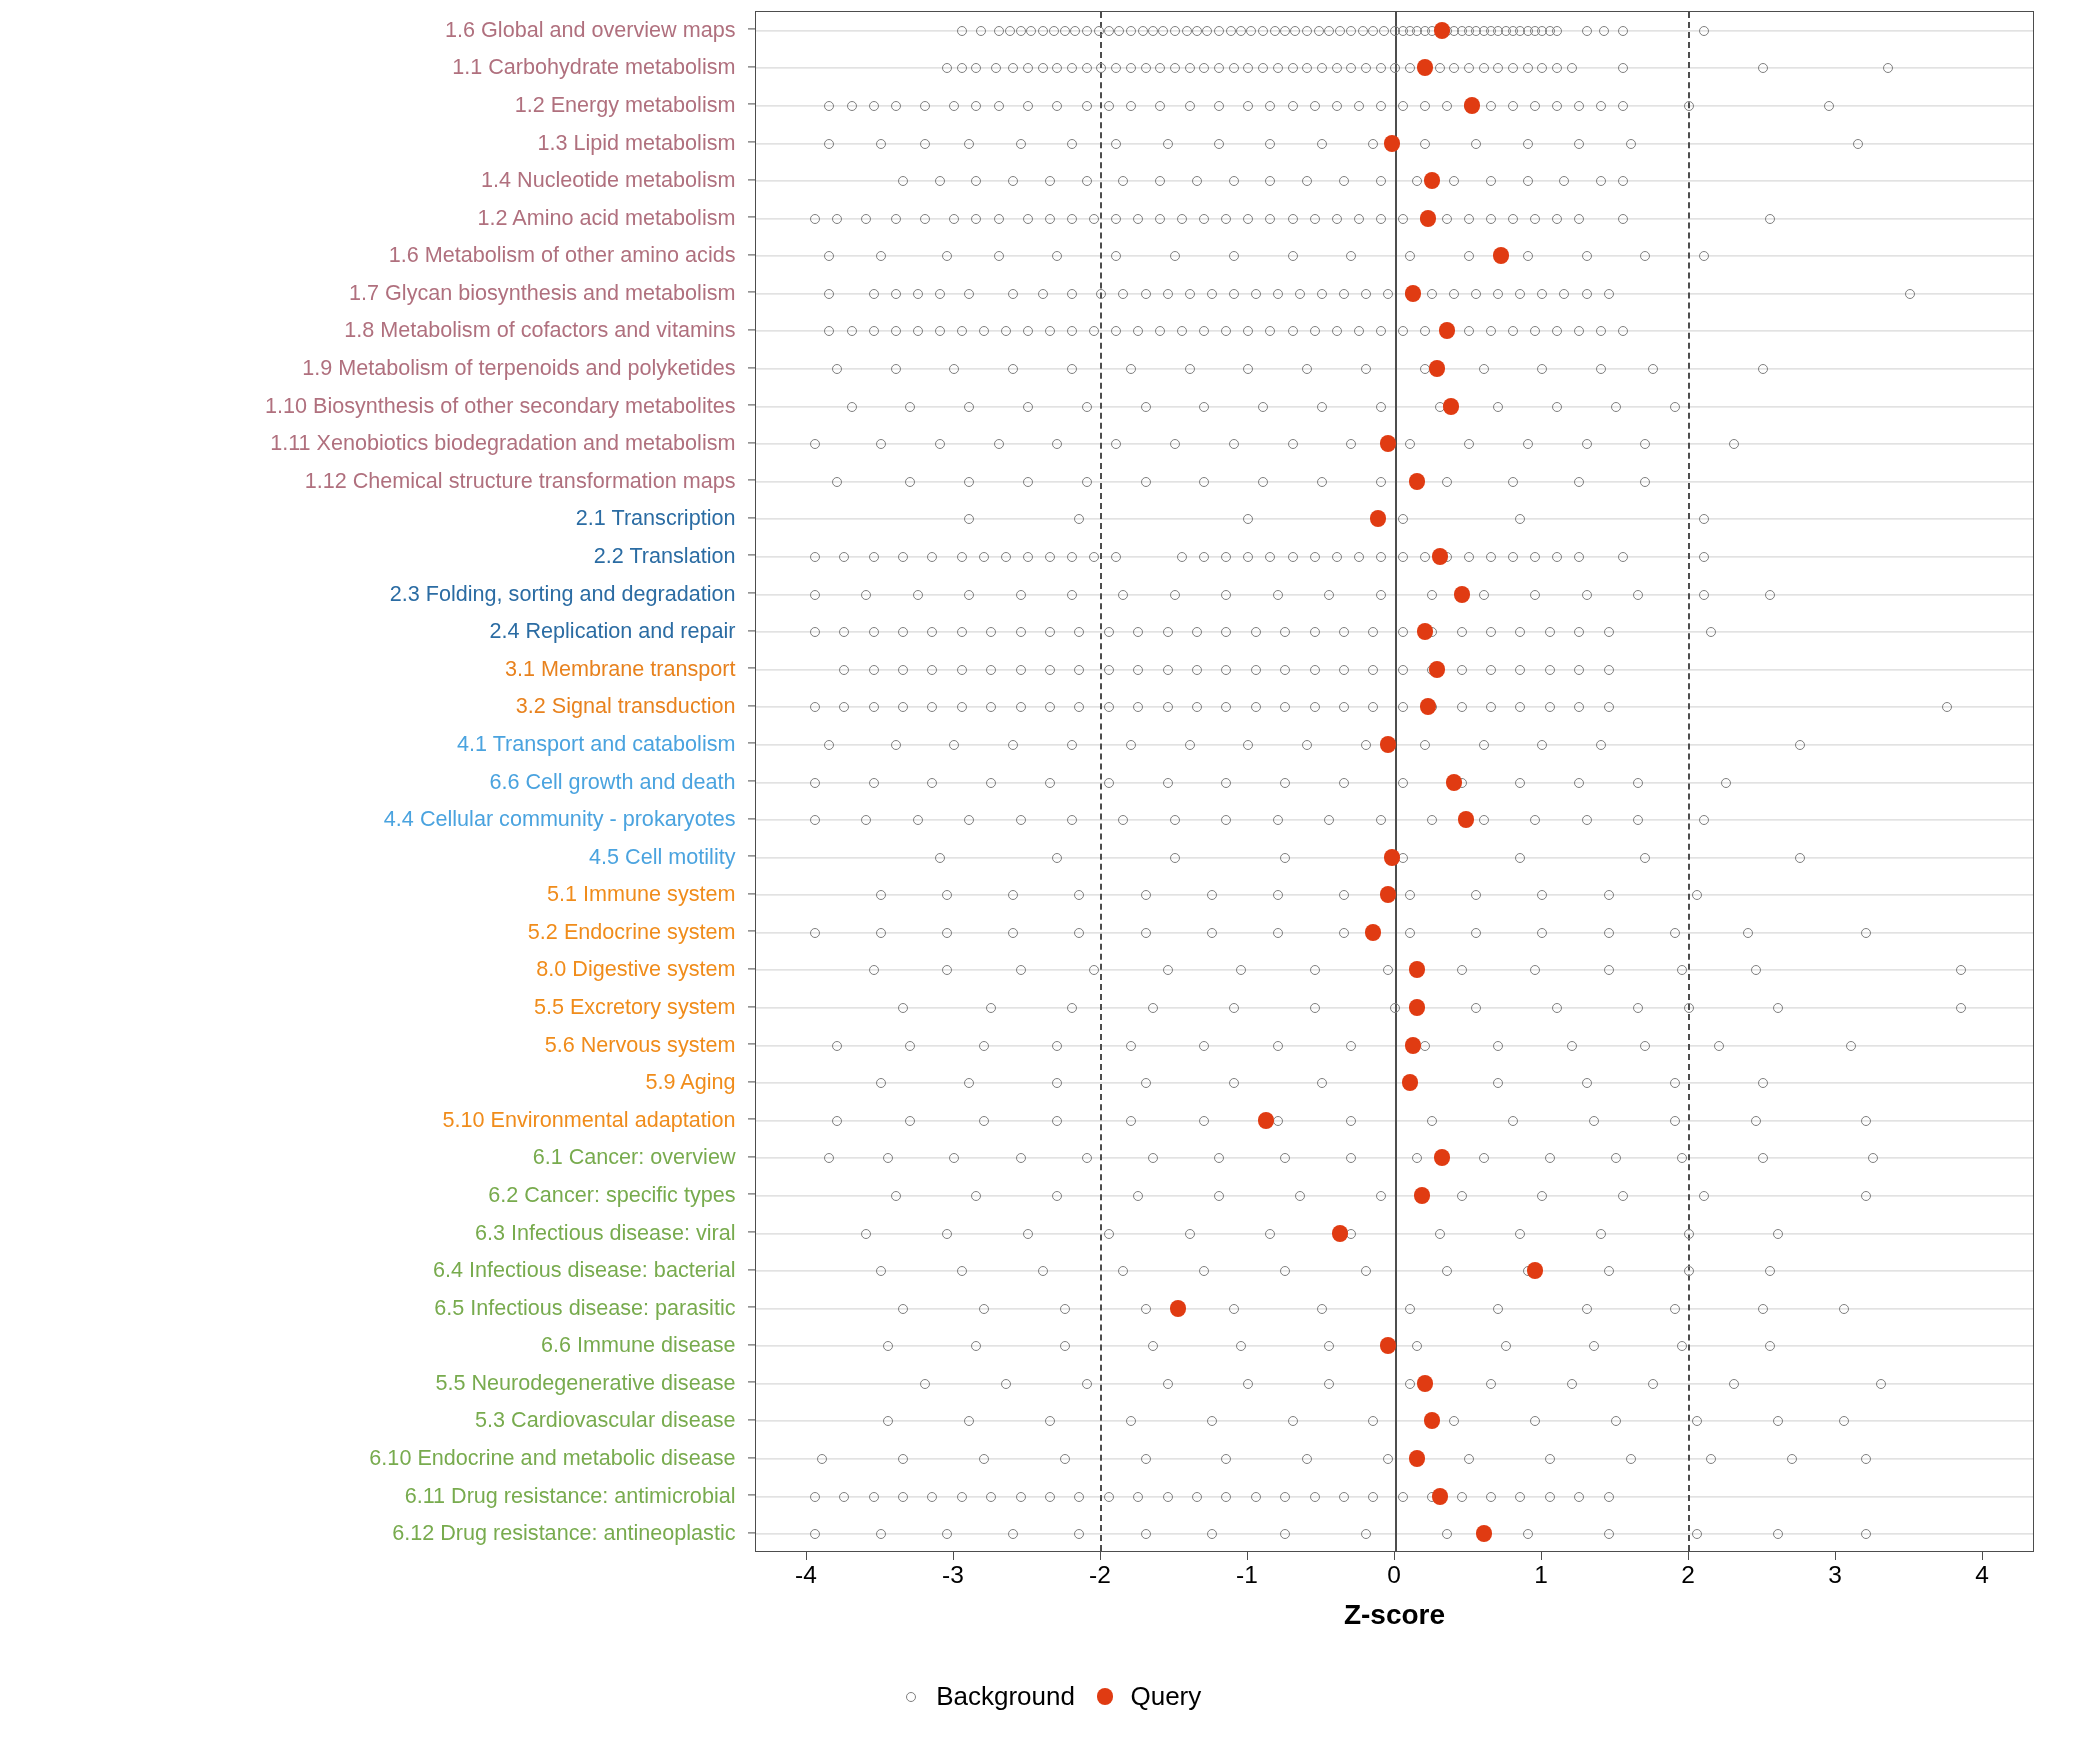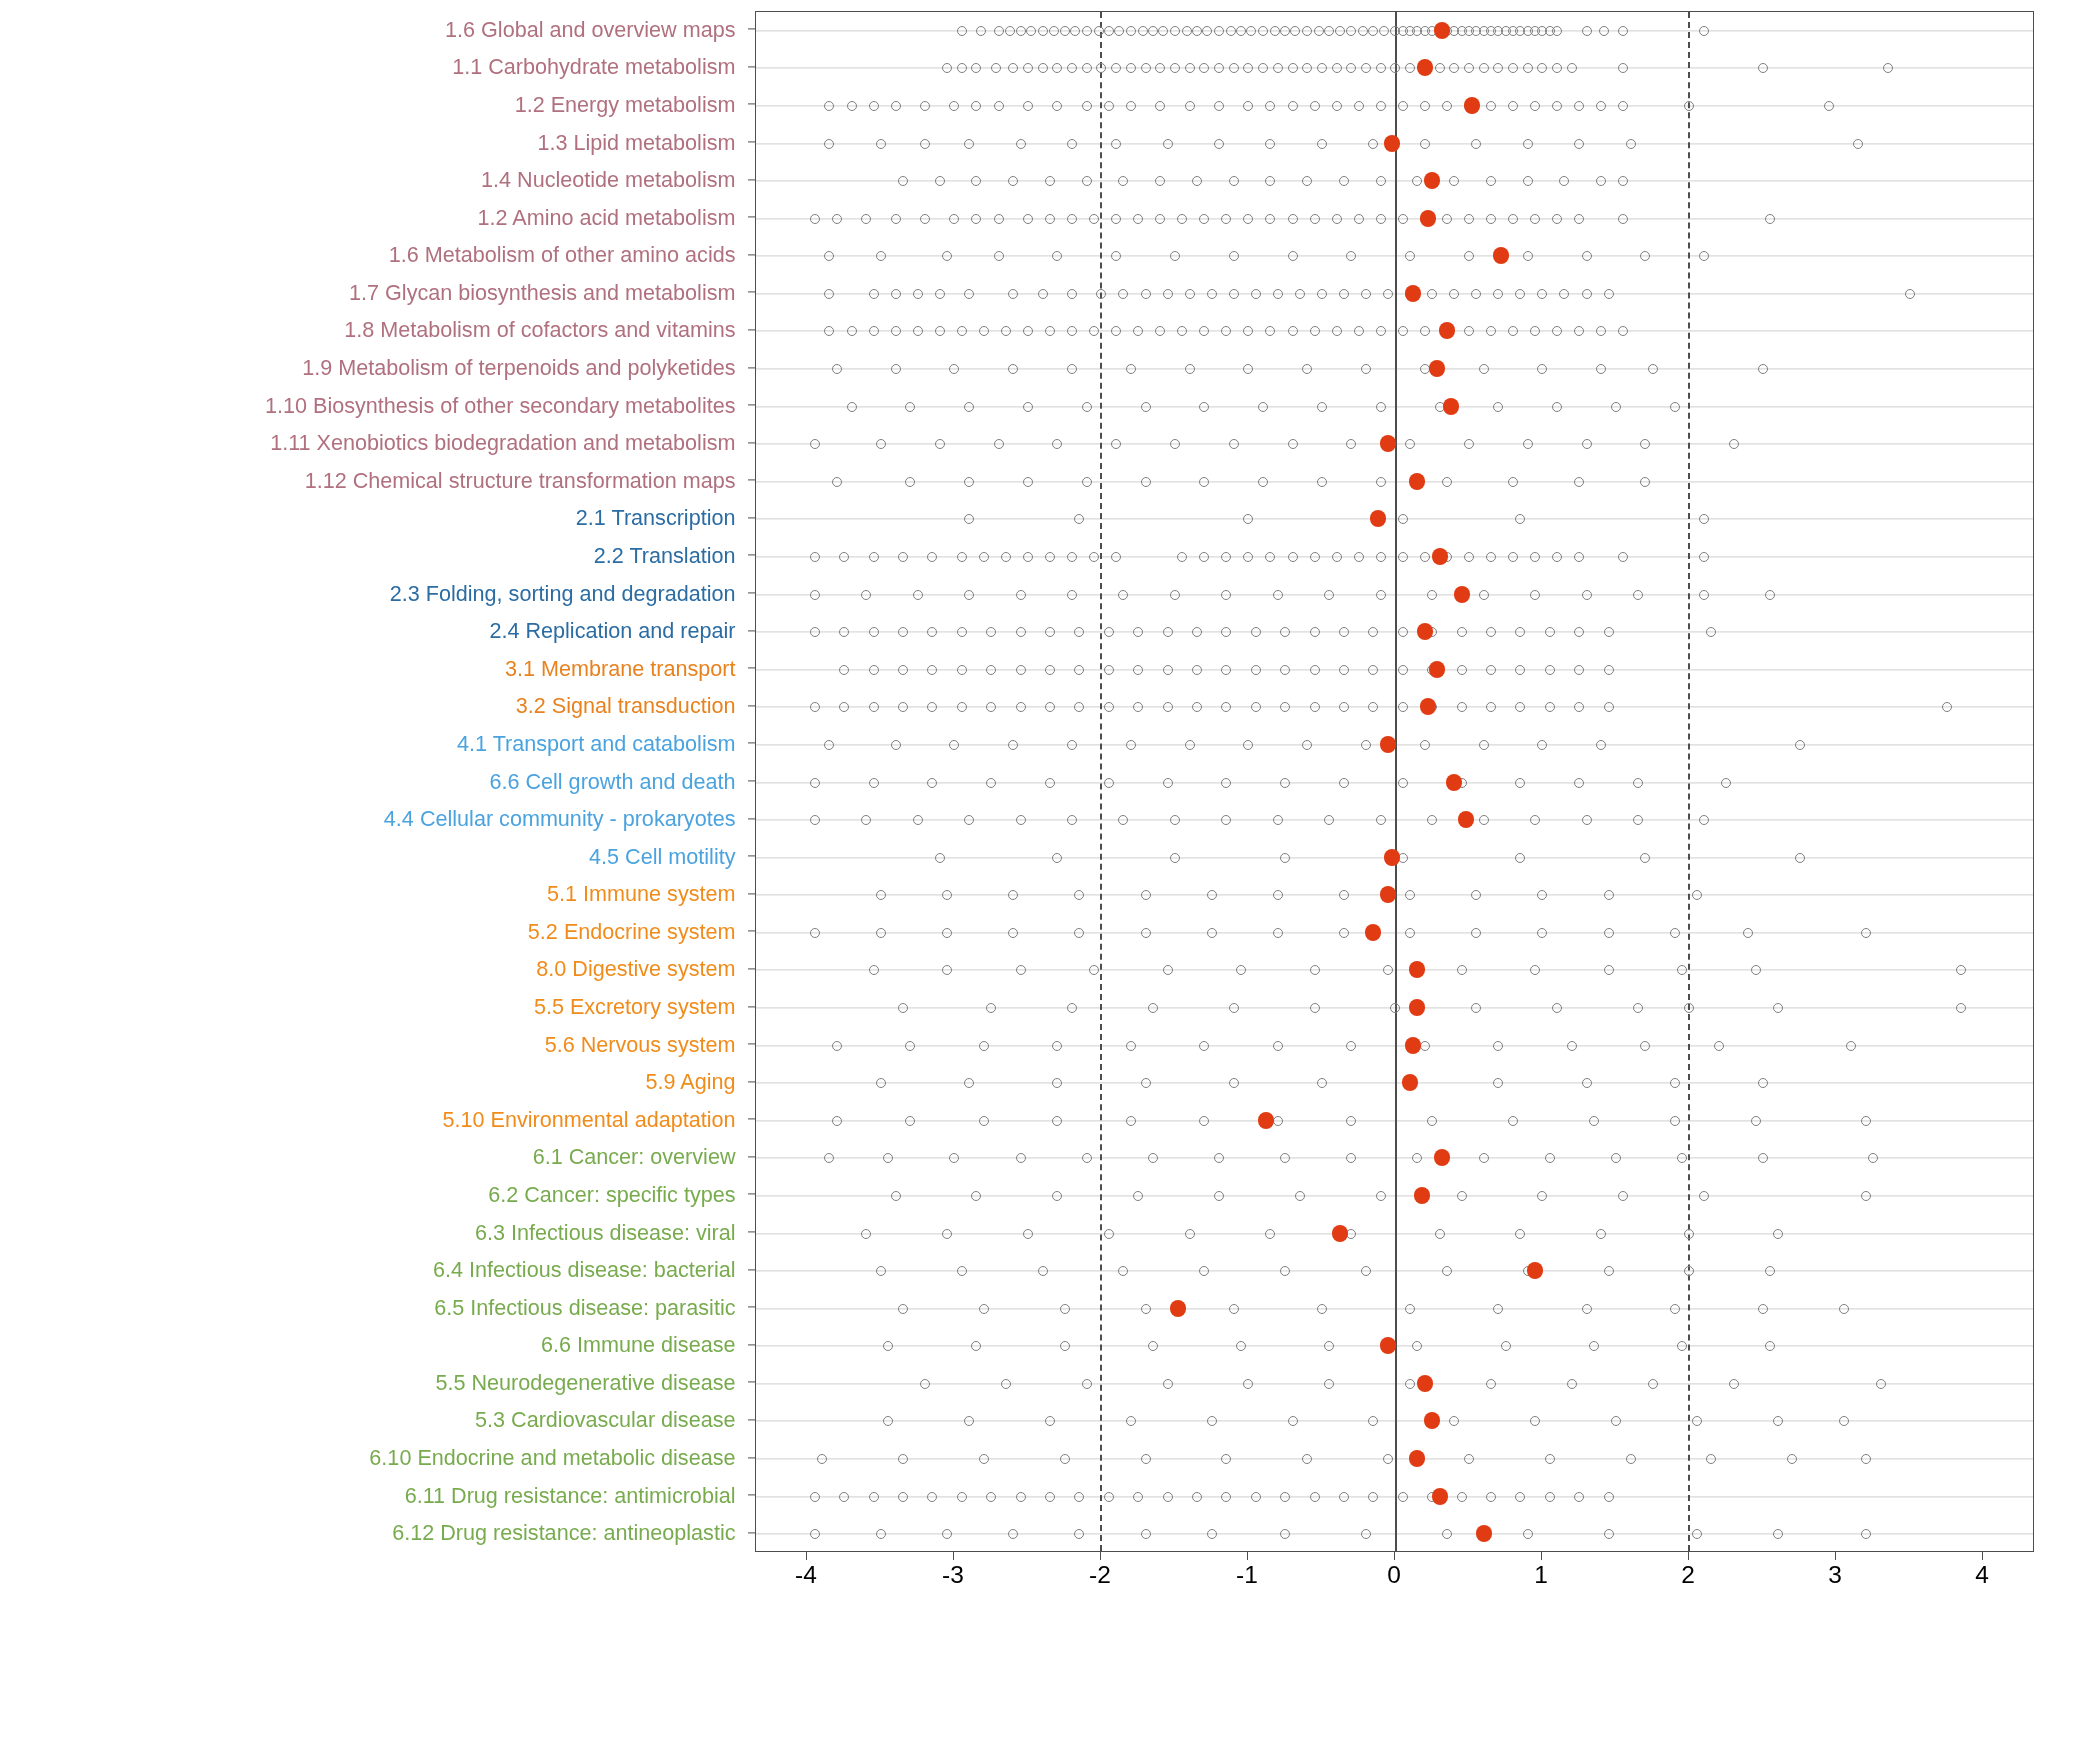--- a/index.html
+++ b/index.html
@@ -1144,21 +1144,36 @@
       <div class="x-tick" style="left: 786px;"></div>
       <div class="x-tick-label" style="left: 786px;">1</div>
       <div class="x-tick" style="left: 933px;"></div>
       <div class="x-tick-label" style="left: 933px;">2</div>
       <div class="x-tick" style="left: 1080px;"></div>
       <div class="x-tick-label" style="left: 1080px;">3</div>
       <div class="x-tick" style="left: 1227px;"></div>
       <div class="x-tick-label" style="left: 1227px;">4</div>
     </div>
 
+  <div class="x-axis-title">Z-score</div>
 
+  <div class="legend">
+    <div class="legend-item">
+      <span class="legend-key">
+          <span class="legend-bg-dot"></span>
+        </span>
+      <span class="legend-label">Background</span>
+    </div>
+    <div class="legend-item">
+      <span class="legend-key">
+          <span class="legend-q-dot"></span>
+        </span>
+      <span class="legend-label">Query</span>
+    </div>
+  </div>
 
 <div class="tick-mark-y" style="top: 29px;"></div>
     <div class="tick-mark-y" style="top: 67px;"></div>
     <div class="tick-mark-y" style="top: 104px;"></div>
     <div class="tick-mark-y" style="top: 142px;"></div>
     <div class="tick-mark-y" style="top: 180px;"></div>
     <div class="tick-mark-y" style="top: 217px;"></div>
     <div class="tick-mark-y" style="top: 255px;"></div>
     <div class="tick-mark-y" style="top: 292px;"></div>
     <div class="tick-mark-y" style="top: 330px;"></div>

